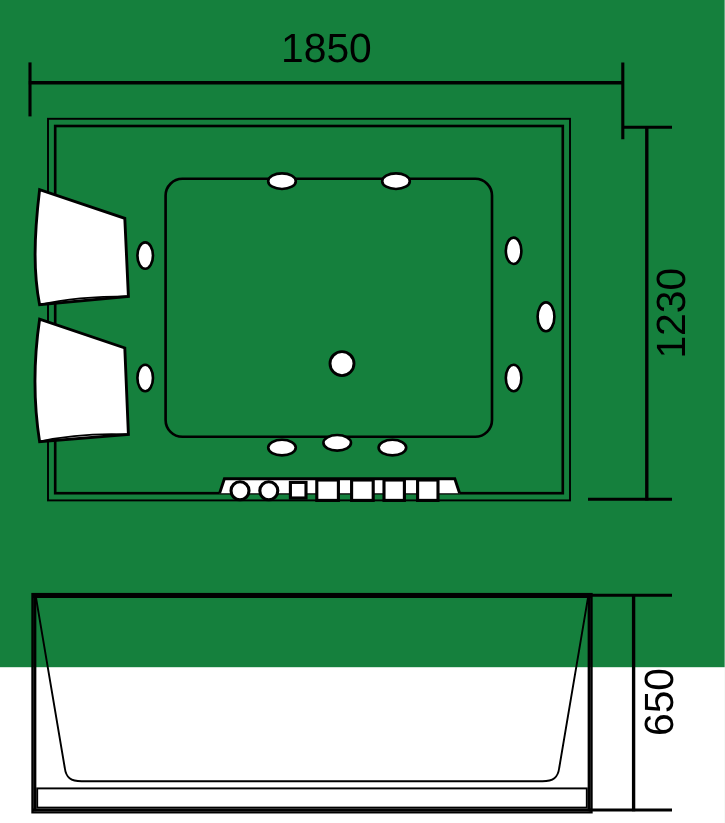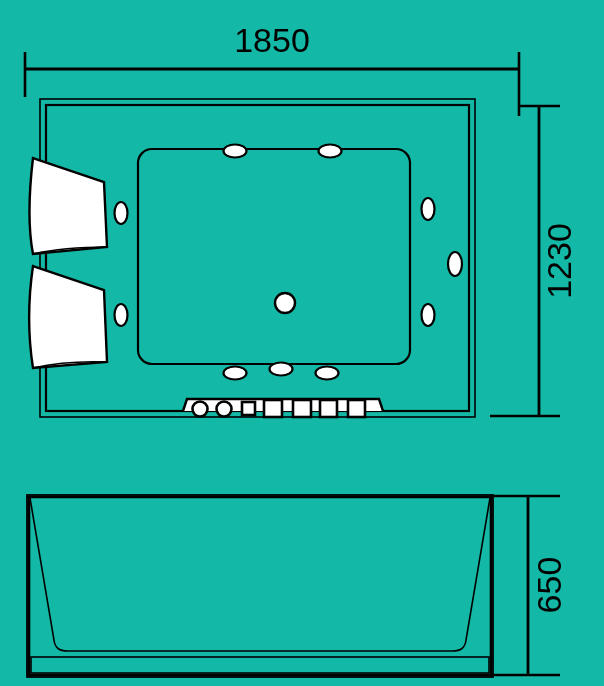--- a/index.html
+++ b/index.html
@@ -9,22 +9,22 @@
   }
   body {
     width: 604px;
     height: 686px;
     font-family: "Liberation Sans", sans-serif;
     overflow: hidden;
   }
   #drawing-root {
     position: relative;
     width: 604px;
-    height: 686px;
-    background: #14b8a6;
+    height: 556px;
+    background: #15803d;
   }
   svg.cad {
     position: absolute;
     left: 0;
     top: 0;
     width: 604px;
     height: 686px;
     display: block;
   }
   .dim-text {

